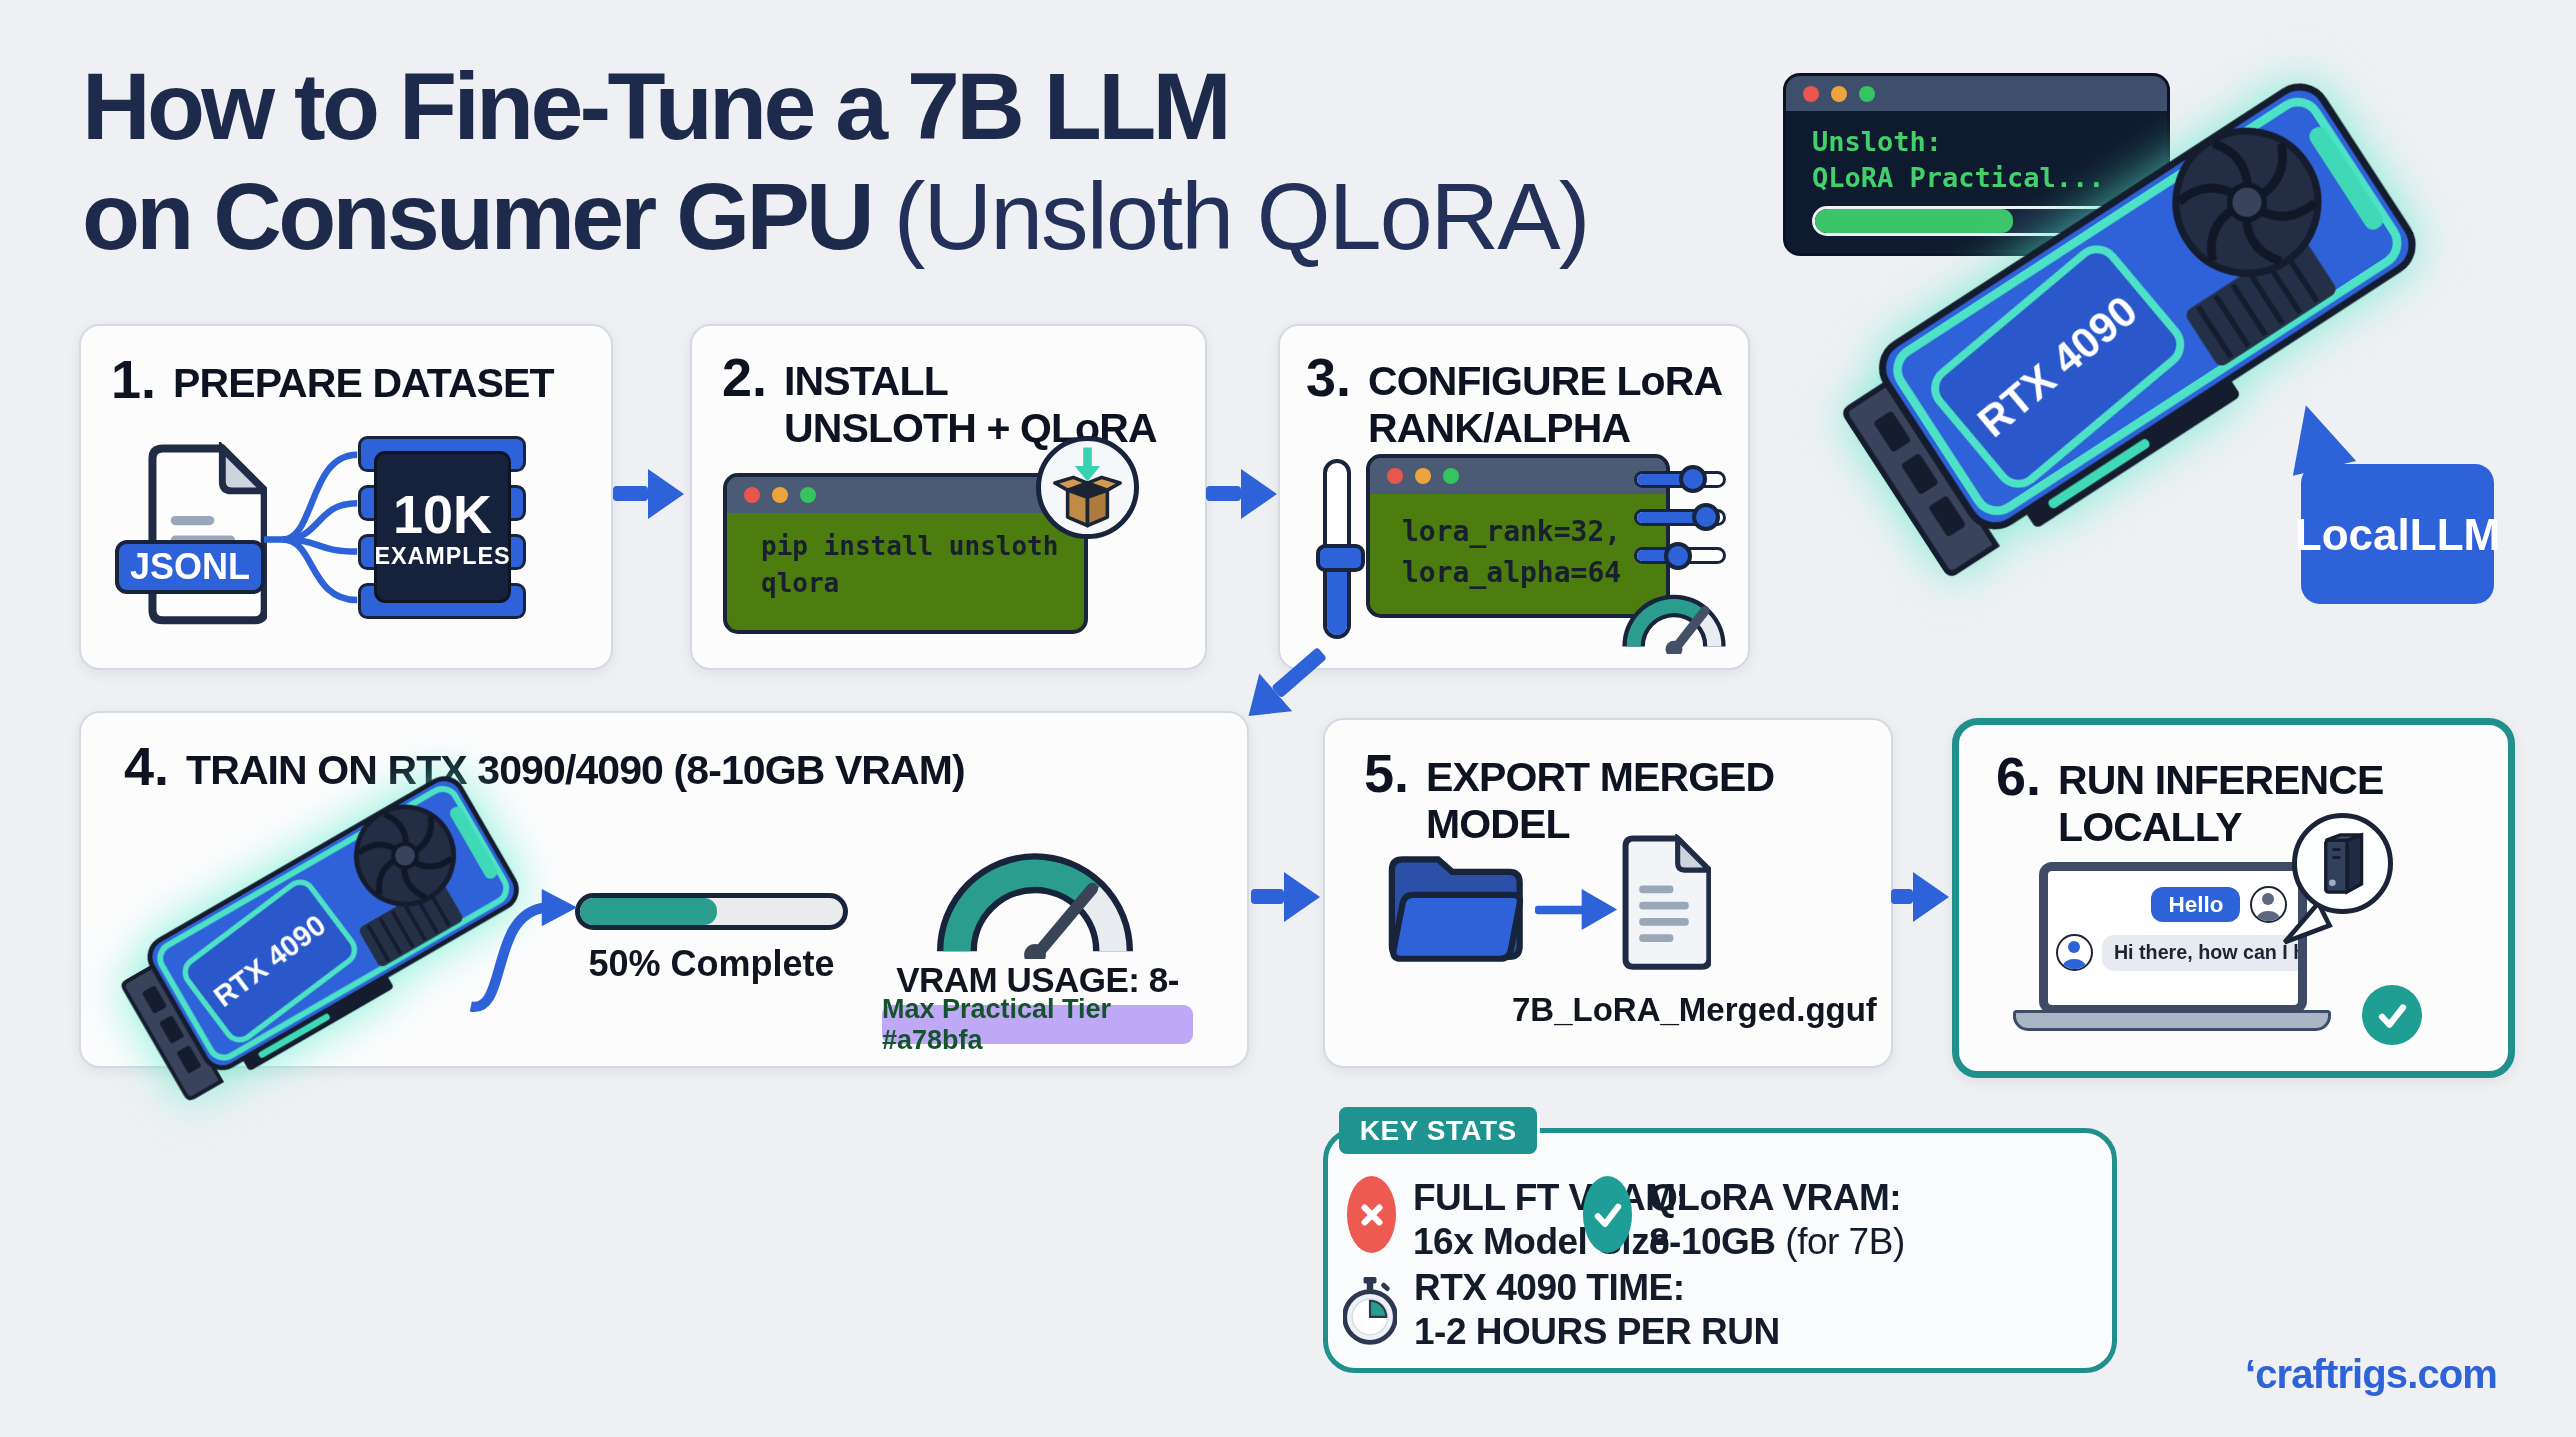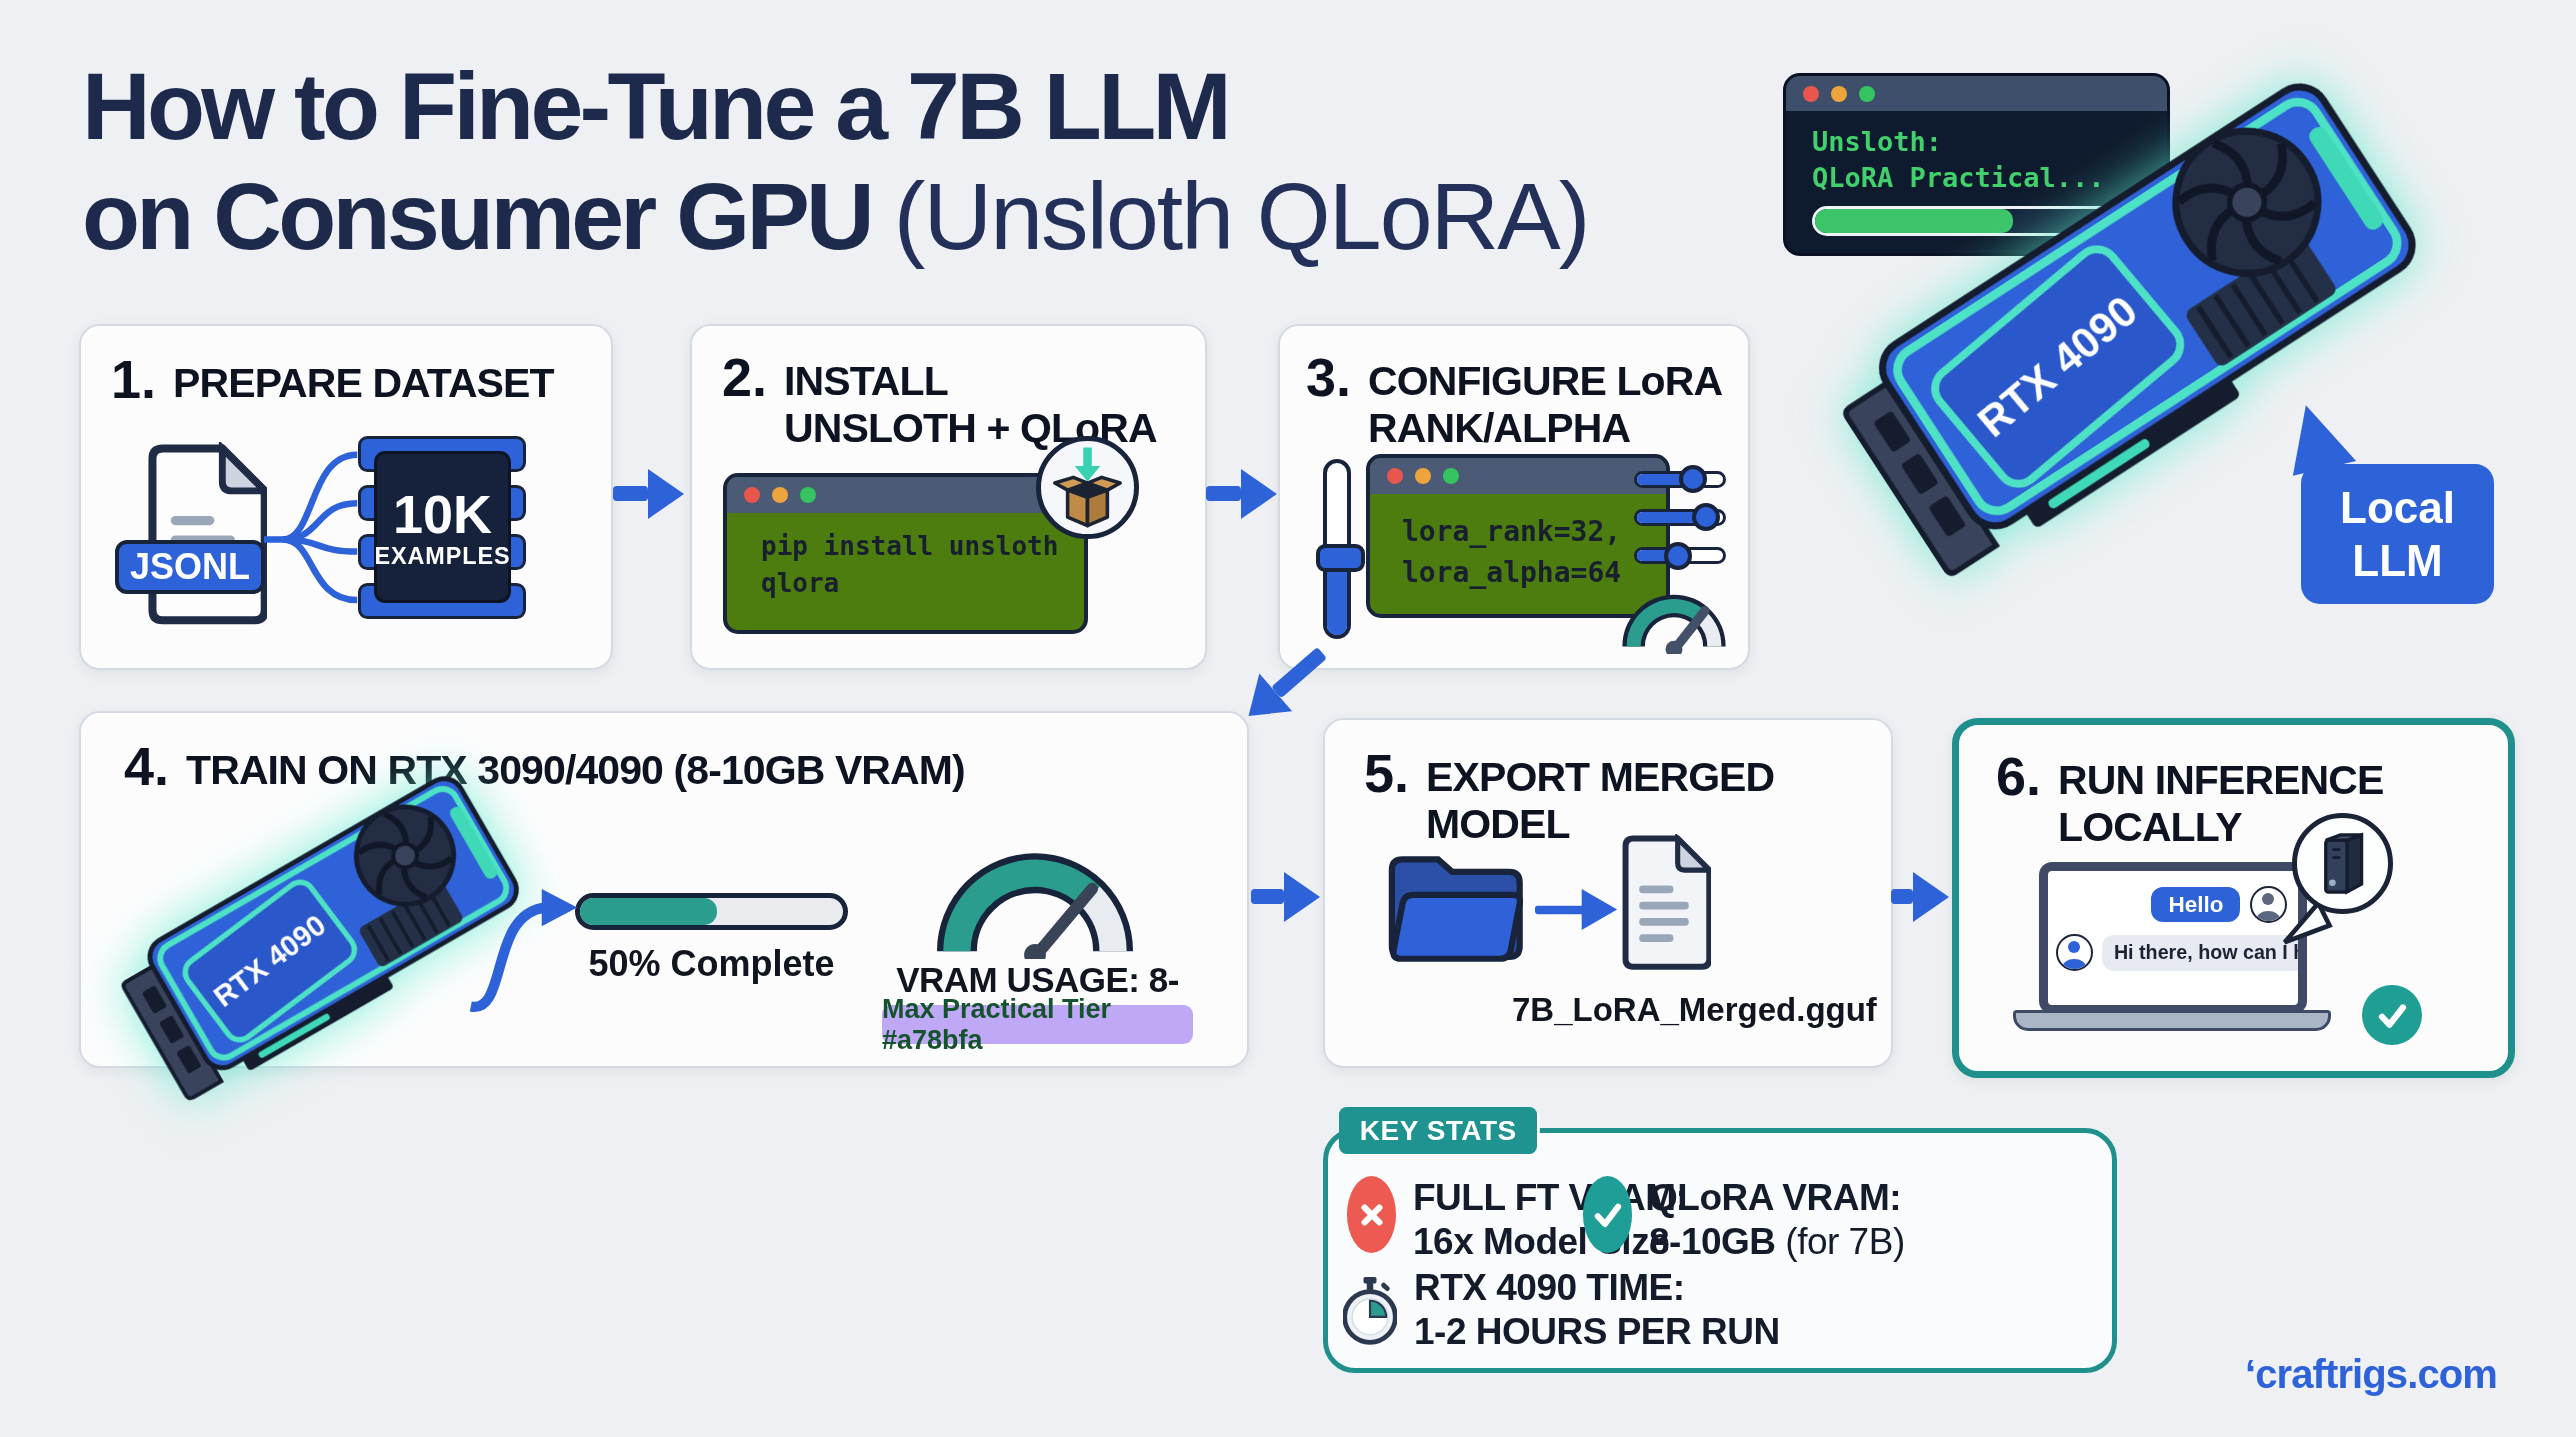--- a/index.html
+++ b/index.html
@@ -33,21 +33,21 @@
   .hterm-body{padding:13px 0 0 26px}
   .hterm-line{font-family:"DejaVu Sans Mono",monospace;font-weight:bold;font-size:27px;
     line-height:36px;color:#43cf6b}
   .hterm-progress{margin-top:10.3px;width:315px;height:30px;border:3.7px solid #eef2f7;border-radius:15px;
     background:#15233c;overflow:hidden;box-sizing:border-box}
   .hterm-progress .fill{height:100%;width:64%;background:#3cc468;border-radius:11.2px}
 
   
   .gpu{position:absolute;z-index:3;filter:drop-shadow(0 0 24px rgba(88,233,202,.75))}
   .bubble{position:absolute;left:2301px;top:464px;width:193px;height:140px;background:#2e62d8;
-    border-radius:19px;display:flex;flex-direction:column;align-items:center;justify-content:center;z-index:4}
+    border-radius:19px;display:flex;flex-direction:row;align-items:center;justify-content:center;z-index:4}
   .bubble .line{color:#fff;font-weight:bold;font-size:44px;line-height:53px}
   .bubble-tail{position:absolute;left:2291px;top:403px;z-index:4}
 
   
   .arr{position:absolute;display:flex;align-items:center;z-index:5}
   .arr .shaft{height:15px;background:#2e62d8;border-radius:3.7px;flex:1}
   .arr .head{width:0;height:0;border-top:25px solid transparent;border-bottom:25px solid transparent;
     border-left:36px solid #2e62d8;flex:none}
 
   

